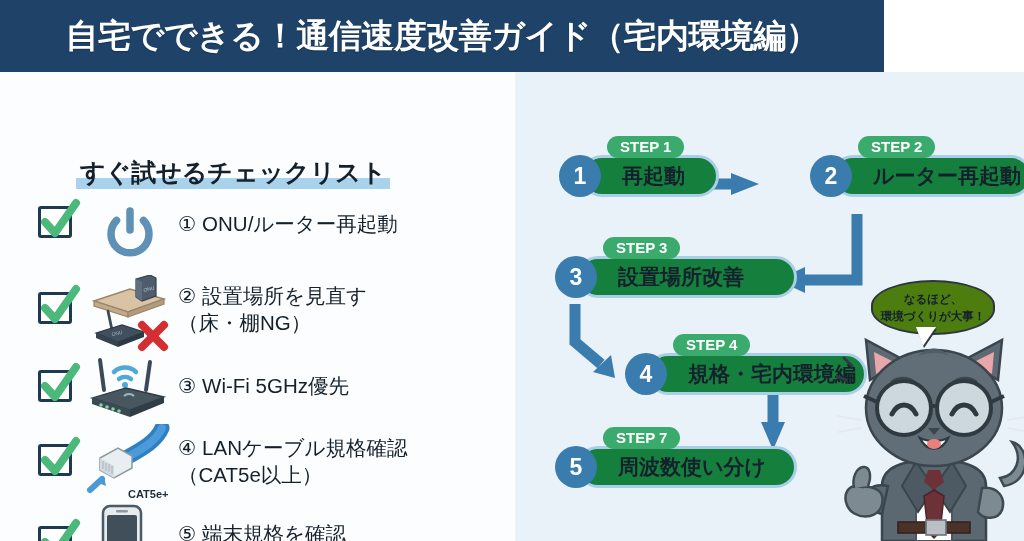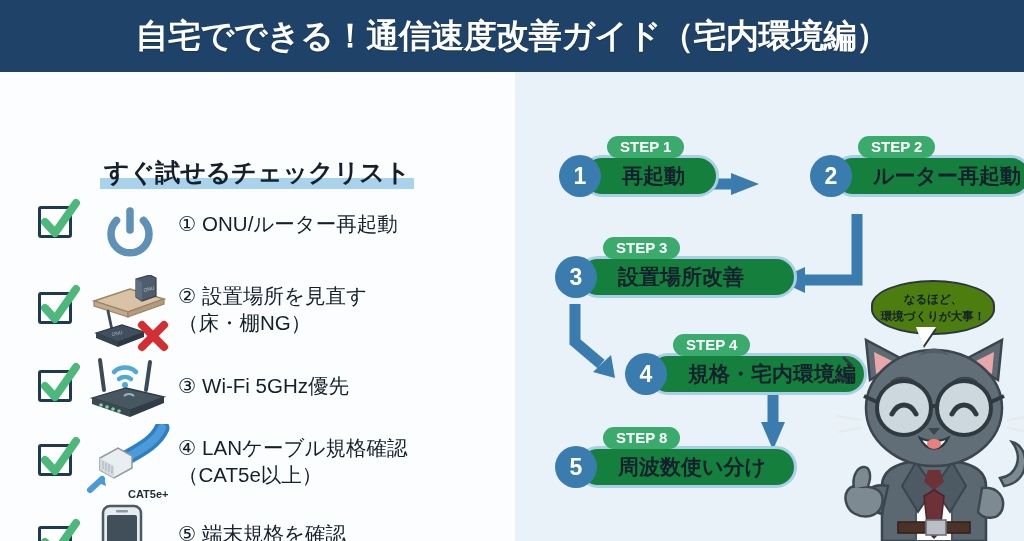--- a/index.html
+++ b/index.html
@@ -6,21 +6,21 @@
   html, body {
     width: 1024px; height: 541px;
     overflow: hidden;
     background: #ffffff;
     font-family: "Liberation Sans", "DejaVu Sans", sans-serif;
   }
   #page { position: relative; width: 1024px; height: 541px; background: #fff; }
 
   
   #header {
-    position: absolute; left: 0; top: 0; width: 1024px; height: 72px;
+    position: absolute; left: 0; top: 0; width: 884px; height: 72px;
     background: #1e4268;
     display: flex; align-items: center; justify-content: center;
   }
   #header-title {
     color: #ffffff;
     font-size: 33px;
     font-weight: 700;
     letter-spacing: -0.5px;
     white-space: nowrap;
     text-shadow: 0 1px 1px rgba(0,0,0,.25);
@@ -44,21 +44,21 @@
     font-size: 25px; font-weight: 700; color: #15202b;
     white-space: nowrap;
   }
   .section-heading .hl {
     position: relative; display: inline-block; z-index: 1;
   }
   .section-heading .hl::after {
     content: ""; position: absolute; left: -4px; right: -4px;
     bottom: 0px; height: 11px; background: #a9d2ec; z-index: -1;
   }
-  #left-heading  { left: 104px;  top: 84px; }
+  #left-heading  { left: 80px;  top: 84px; }
 
   
   #checklist { position: absolute; left: 0; top: 130px; width: 513px; }
   .check-row {
     position: absolute; left: 0; width: 513px;
     display: flex; align-items: flex-start;
   }
   .check-box {
     position: absolute; left: 38px;
     width: 34px; height: 32px;
@@ -352,21 +352,21 @@
 
     <div class="step" style="left:110px; top:262px; width:230px;">
       <div class="step-badge">STEP 4</div>
       <div class="step-card" style="width:220px;">
         <span class="step-card-label">規格・宅内環境編</span>
       </div>
       <div class="step-circle">4</div>
     </div>
 
     <div class="step" style="left:40px; top:355px; width:230px;">
-      <div class="step-badge">STEP 8</div>
+      <div class="step-badge">STEP 7</div>
       <div class="step-card" style="width:220px;">
         <span class="step-card-label">周波数使い分け</span>
       </div>
       <div class="step-circle">5</div>
     </div>
 
   </div>
 
   <div id="bubble">
     <div id="bubble-text">なるほど、

